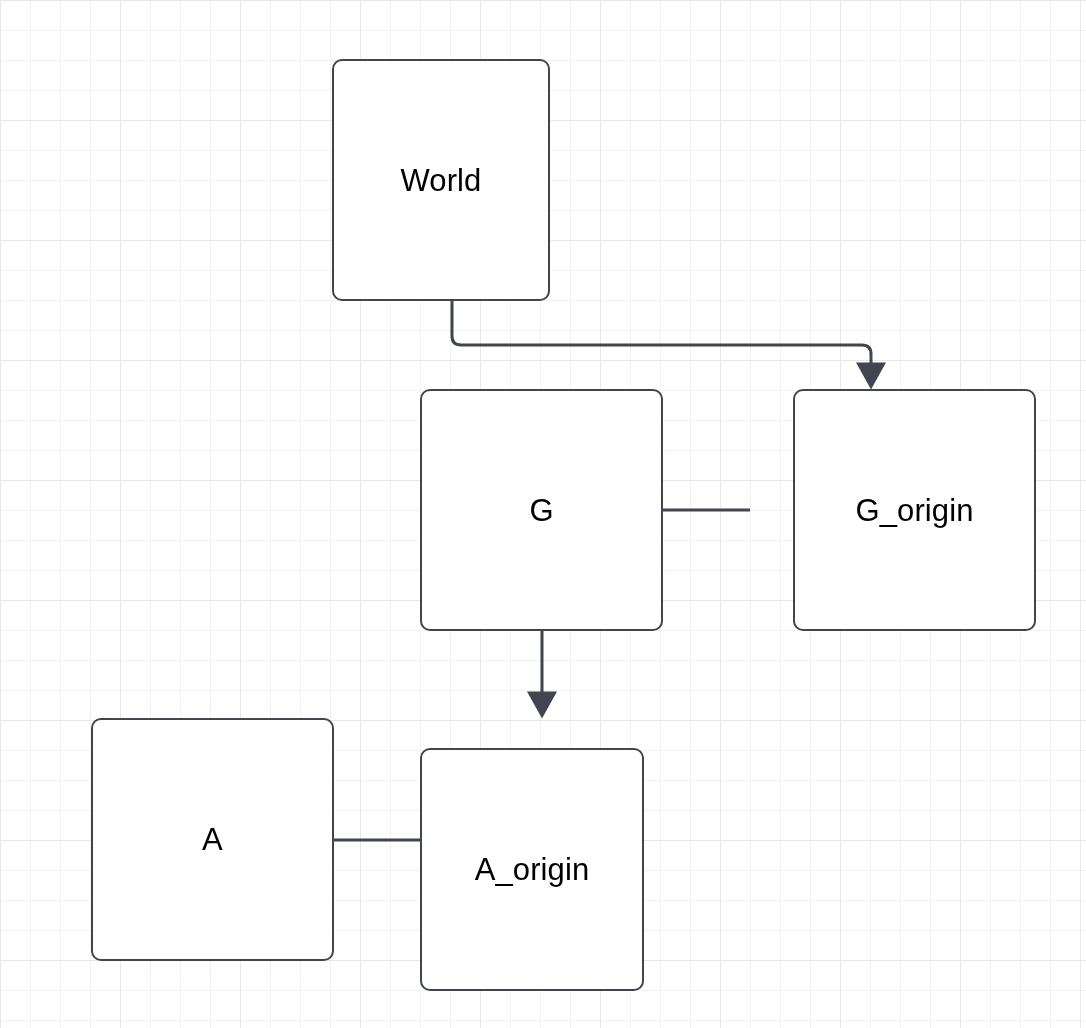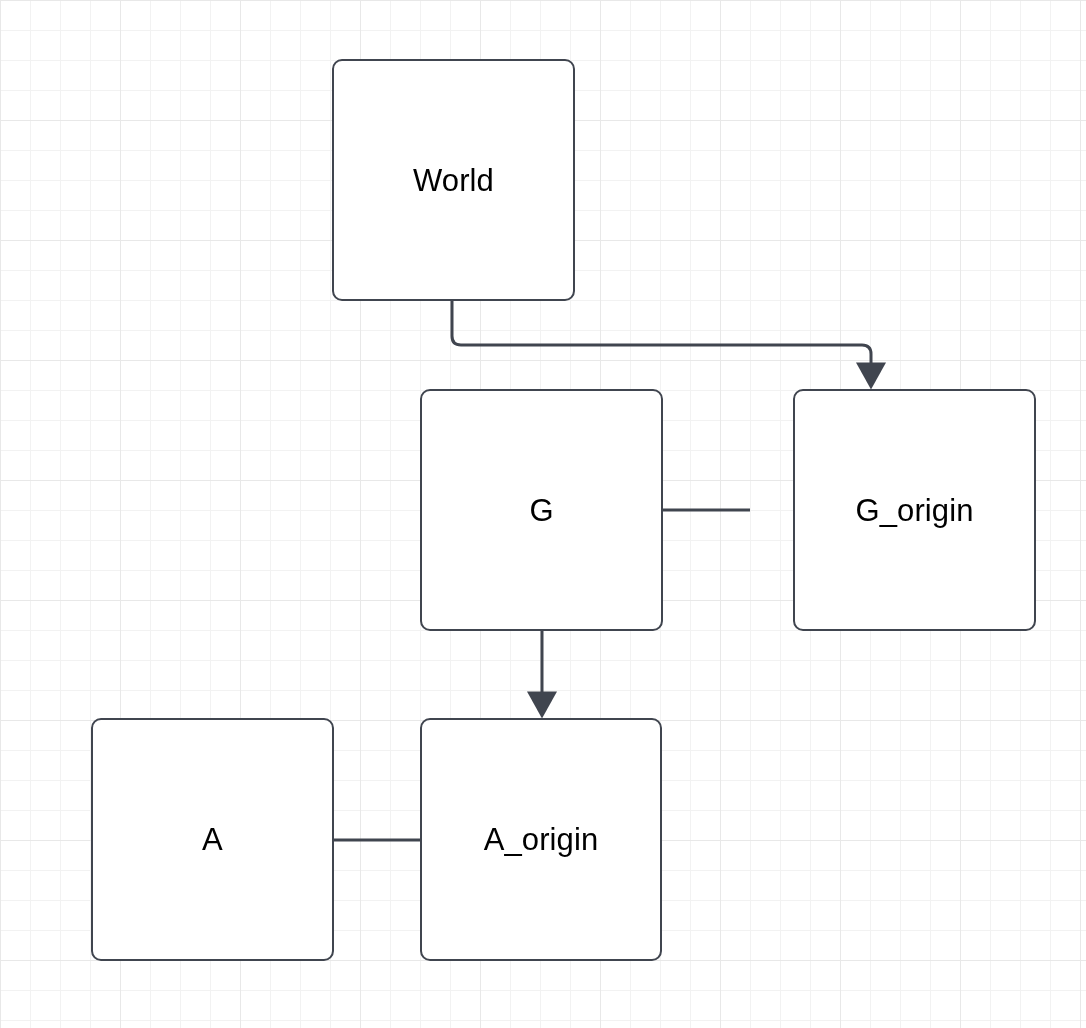--- a/index.html
+++ b/index.html
@@ -48,25 +48,25 @@
   }
   .node-label {
     color: #000000;
     font-size: 31px;
     line-height: 1;
     font-weight: 400;
     letter-spacing: 0.1px;
     white-space: nowrap;
     user-select: none;
   }
-  #node-world  { left: 332px; top: 59px;  width: 243px; height: 242px; }
+  #node-world  { left: 332px; top: 59px;  width: 218px; height: 242px; }
   #node-g      { left: 420px; top: 389px; width: 243px; height: 242px; }
   #node-gorig  { left: 750px; top: 389px; width: 243px; height: 242px; margin-left: 43px; }
   #node-a      { left: 91px;  top: 718px; width: 243px; height: 243px; }
-  #node-aorig  { left: 420px; top: 718px; width: 242px; height: 243px; }
+  #node-aorig  { left: 420px; top: 748px; width: 224px; height: 243px; }
 </style>
 </head>
 <body>
 
 <div id="canvas">
 
   <svg id="edges" viewBox="0 0 1086 1028" width="1086" height="1028">
     <defs>
       <marker id="arrowhead" markerWidth="10" markerHeight="10" refX="1.2" refY="5" orient="auto" markerUnits="strokeWidth">
         <path d="M 0 0 L 9 5 L 0 10 z" fill="#40454f"></path>

